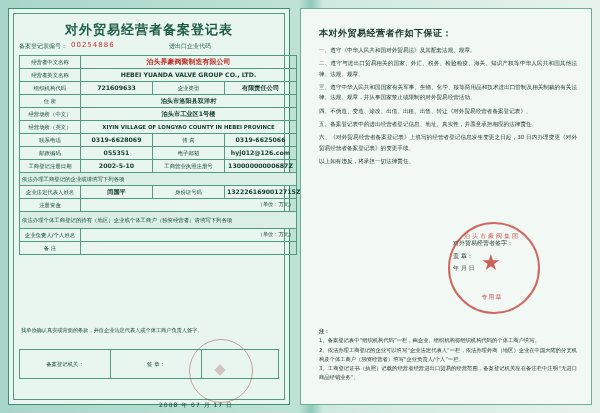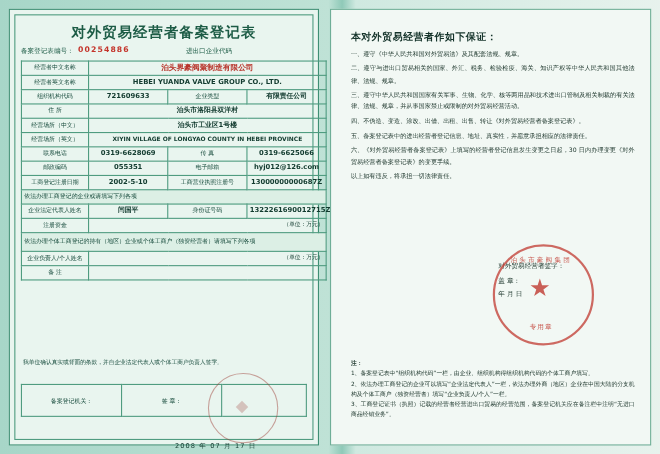--- a/index.html
+++ b/index.html
@@ -30,21 +30,21 @@
     text-align:center;
     font-size:13px;font-weight:bold;color:#1d5c46;
     letter-spacing:1px;
     font-family:"DejaVu Sans",sans-serif;
   }
   .reg-no-row{
     position:absolute;left:10px;top:32px;right:10px;height:12px;
     font-size:6px;color:#1d5c46;
   }
   .reg-no-row .lbl{position:absolute;left:0;top:1px;}
-  .reg-no-row .val{position:absolute;left:52px;top:0px;color:#c4332a;font-weight:bold;font-size:7px;letter-spacing:1px;}
+  .reg-no-row .val{position:absolute;left:52px;top:0px;color:#c4332a;font-weight:normal;font-size:7px;letter-spacing:1px;}
   .reg-no-row .lbl2{position:absolute;left:150px;top:1px;}
   
   .tbl{
     position:absolute;left:10px;top:46px;width:278px;
     border-collapse:collapse;
     font-size:5.6px;color:#14493a;
     table-layout:fixed;
   }
   .tbl td{
     border:0.6px solid #4f9c80;

